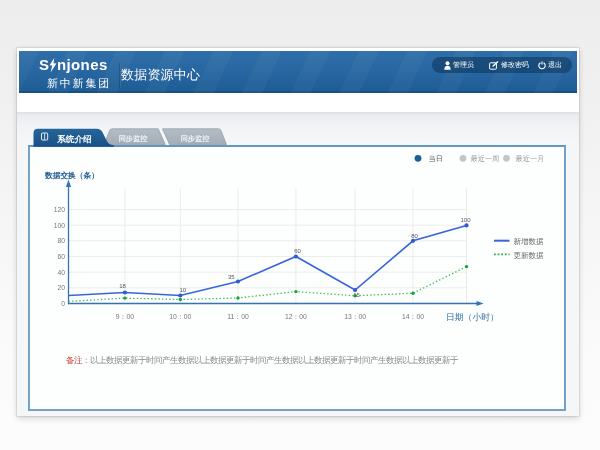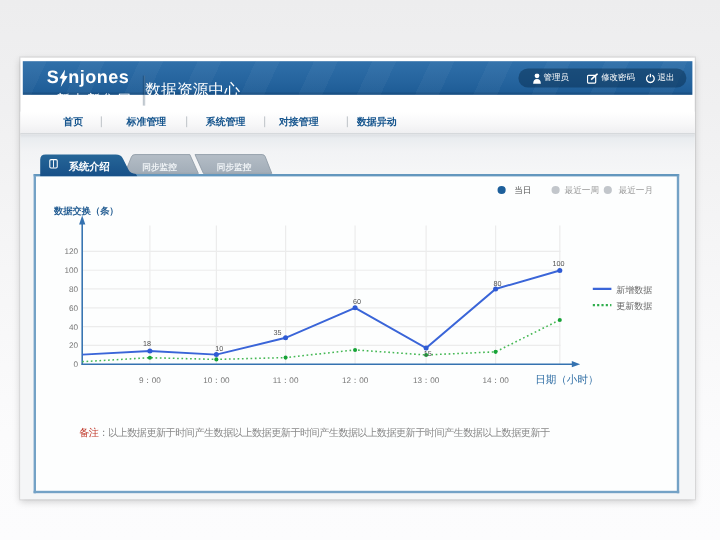--- a/index.html
+++ b/index.html
@@ -1,21 +1,21 @@
 <!DOCTYPE html>
 <html><head>
 <meta charset="utf-8">
 <style>
 html,body{margin:0;padding:0;}
 body{width:600px;height:450px;overflow:hidden;position:relative;
   font-family:"Liberation Sans",sans-serif;
   background:linear-gradient(180deg,#ededee 0%,#f0f0f1 20%,#f6f6f7 50%,#fbfbfc 80%,#fcfcfd 100%);}
 .page{position:absolute;left:17px;top:48px;width:562px;height:368px;background:#fff;
   box-shadow:0 0 0 1px rgba(0,0,0,0.07),0 2px 6px rgba(0,0,0,0.18);}
-.hdr{position:absolute;left:2px;top:3px;width:558px;height:28px;
+.hdr{position:absolute;left:2px;top:3px;width:558px;height:42px;
   background:linear-gradient(180deg,#2f6fa9 0%,#26659f 55%,#1d5b95 100%);box-shadow:inset 0 -2px 0 rgba(10,40,70,0.22);}
 .hdr:after{content:"";position:absolute;inset:0;
   background:repeating-linear-gradient(115deg,rgba(255,255,255,0.035) 0 18px,rgba(255,255,255,0) 18px 44px);}
 .logo{position:absolute;left:20px;top:7px;color:#fff;z-index:2;}
 .l1{font-size:15px;font-weight:bold;letter-spacing:0.4px;line-height:14px;height:14px;display:flex;align-items:center;}
 .l2{font-size:11px;font-weight:normal;letter-spacing:1.8px;margin-top:4px;margin-left:8px;}
 .vsep{position:absolute;left:100px;top:12px;height:25px;width:1px;background:rgba(0,30,60,0.25);
   border-right:1px solid rgba(255,255,255,0.14);z-index:2;}
 .htitle{position:absolute;left:102px;top:14.5px;font-size:13px;color:#fff;letter-spacing:0.2px;z-index:2;}
 .pill{position:absolute;left:413px;top:6px;width:140px;height:16px;border-radius:8px;
@@ -57,31 +57,20 @@
           <rect x="0.6" y="1.8" width="6.8" height="6.4" rx="0.8" fill="none" stroke="#fff" stroke-width="1"></rect>
           <path d="M3.6,5.4 L9,0.4" stroke="#fff" stroke-width="1.3" fill="none"></path>
         </svg>
       <span class="t">修改密码</span>
       <svg width="8" height="9" viewBox="0 0 8 9" style="margin-left:9px">
           <path d="M2.5,1.7 A3.2,3.2 0 1 0 5.5,1.7" fill="none" stroke="#fff" stroke-width="1.1"></path>
           <line x1="4" y1="0.4" x2="4" y2="3.4" stroke="#fff" stroke-width="1.1"></line>
         </svg>
       <span class="t">退出</span>
     </div>
-  </div>
-  <div class="nav">
-    <b style="left:44px">首页</b>
-    <b style="left:105px">标准管理</b>
-    <b style="left:171px">系统管理</b>
-    <b style="left:232px">对接管理</b>
-    <b style="left:297px">数据异动</b>
-    <i style="left:67px"></i>
-      <i style="left:138px"></i>
-      <i style="left:203px"></i>
-      <i style="left:272px"></i>
   </div>
   <div class="cbg"></div>
   <svg class="tabs" width="200" height="19" viewBox="0 0 200 19">
     <defs>
       <linearGradient id="gg" x1="0" y1="0" x2="0" y2="1">
         <stop offset="0" stop-color="#b4bdc6"></stop>
           <stop offset="1" stop-color="#a2adb8"></stop>
       </linearGradient>
       <linearGradient id="gb" x1="0" y1="0" x2="0" y2="1">
         <stop offset="0" stop-color="#266698"></stop>

